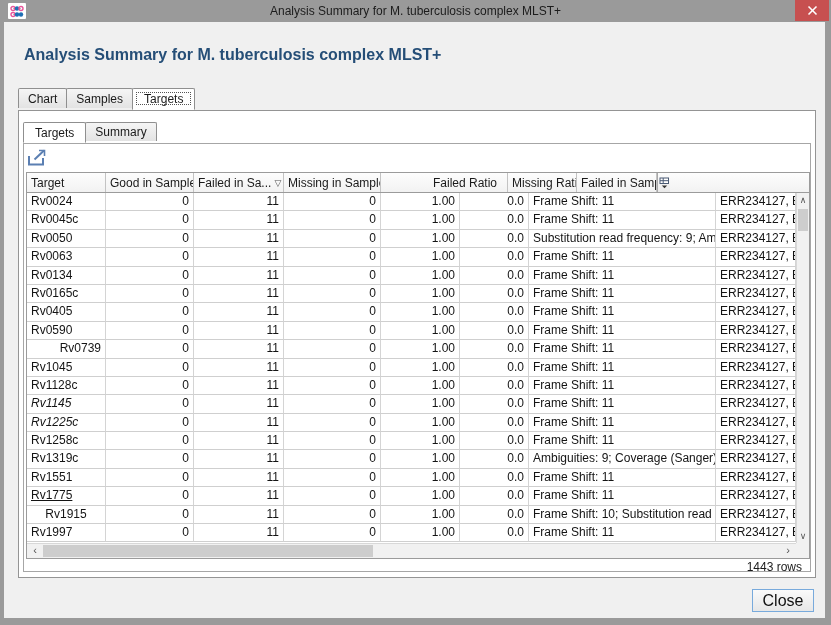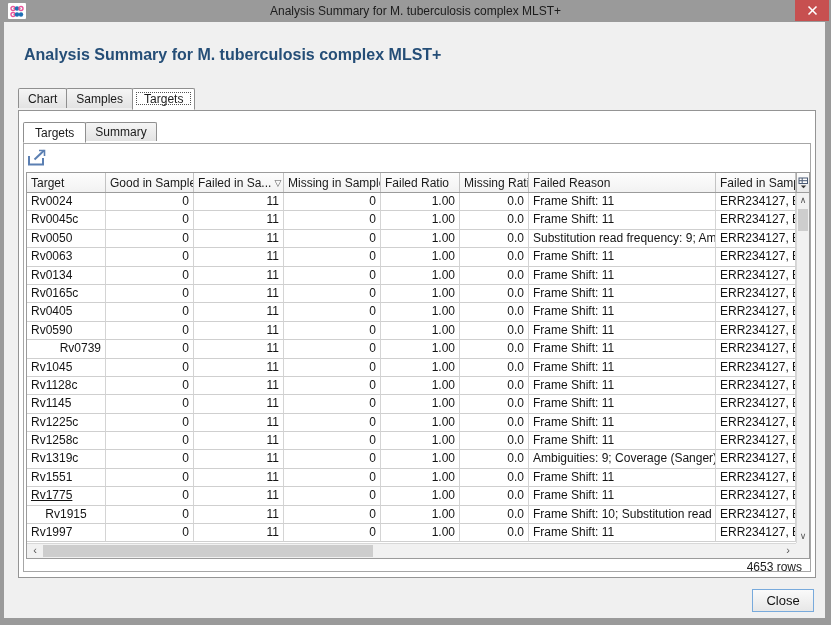--- a/index.html
+++ b/index.html
@@ -59,21 +59,21 @@
   .vthumb { position:absolute; left:1px; width:10px; top:16px; height:22px; background:#cdcdcd; cursor:pointer; }
   .hscroll { position:absolute; left:0; bottom:0; width:769px; height:15px; background:#f1f1f1; border-top:1px solid #d8d8d8; }
   .harrow { position:absolute; top:0; width:14px; height:14px; text-align:center; font-size:11px; line-height:13px; color:#555; cursor:pointer; }
   .harrow.left { left:1px; } .harrow.right { right:1px; }
   .hthumb { position:absolute; left:16px; top:1px; height:12px; width:330px; background:#cdcdcd; cursor:pointer; }
   .corner { position:absolute; right:0; bottom:0; width:13px; height:15px; background:#f1f1f1; }
 
   .status { position:absolute; right:8px; top:416px; font-size:12px; color:#1a1a1a; }
 
   
-  .close-button { position:absolute; left:748px; top:567px; width:62px; height:23px; font-size:13px; color:#111;
+  .close-button { position:absolute; left:748px; top:567px; width:62px; height:23px; font-size:16px; color:#111;
                   background:linear-gradient(#fafafa,#e7e7e7); border:1px solid #78aadc; cursor:pointer; }
 </style>
 </head>
 <body>
 
 <div class="window">
 
   <div class="titlebar">
     <span class="win-icon">
       <svg width="14" height="13" viewBox="0 0 14 13">
@@ -142,28 +142,25 @@
               <div class="th" style="width: 88px;">
                 <span>Good in Samples</span>
               </div>
               <div class="th" style="width: 90px;">
                 <span>Failed in Sa...</span>
                 <span class="sort">▽</span>
               </div>
               <div class="th" style="width: 97px;">
                 <span>Missing in Samples</span>
               </div>
-              <div class="th" style="width: 79px;">
+              <div class="th" style="width: 79px; margin-left: 48px;">
                 <span>Failed Ratio</span>
               </div>
               <div class="th" style="width: 69px;">
                 <span>Missing Ratio</span>
-              </div>
-              <div class="th" style="width: 187px;">
-                <span>Failed Reason</span>
               </div>
               <div class="th" style="width: 80px;">
                 <span>Failed in Sample</span>
               </div>
               <div class="chooser-btn">
                 <svg width="11" height="12" viewBox="0 0 11 12">
                   <rect x="1" y="1" width="8.5" height="5.5" fill="#fff" stroke="#4a5a74" stroke-width="1"></rect>
                   <line x1="1" y1="3.7" x2="9.5" y2="3.7" stroke="#4a5a74" stroke-width="1"></line>
                   <line x1="4.2" y1="1" x2="4.2" y2="6.5" stroke="#4a5a74" stroke-width="1"></line>
                   <path d="M2.8 8.5 L8.2 8.5 L5.5 11.3 Z" fill="#333"></path>
@@ -275,31 +272,31 @@
                 <div class="td" style="width: 79px; text-align: left;">Rv1128c</div>
                 <div class="td" style="width: 88px; text-align: right;">0</div>
                 <div class="td" style="width: 90px; text-align: right;">11</div>
                 <div class="td" style="width: 97px; text-align: right;">0</div>
                 <div class="td" style="width: 79px; text-align: right;">1.00</div>
                 <div class="td" style="width: 69px; text-align: right;">0.0</div>
                 <div class="td" style="width: 187px; text-align: left;">Frame Shift: 11</div>
                 <div class="td" style="width: 80px; text-align: left;">ERR234127, ER.</div>
               </div>
               <div class="tr">
-                <div class="td" style="width: 79px; text-align: left;">Rv1145</div>
-                <div class="td" style="width: 88px; text-align: right;">0</div>
-                <div class="td" style="width: 90px; text-align: right;">11</div>
-                <div class="td" style="width: 97px; text-align: right;">0</div>
-                <div class="td" style="width: 79px; text-align: right;">1.00</div>
-                <div class="td" style="width: 69px; text-align: right;">0.0</div>
-                <div class="td" style="width: 187px; text-align: left;">Frame Shift: 11</div>
-                <div class="td" style="width: 80px; text-align: left;">ERR234127, ER.</div>
-              </div>
-              <div class="tr">
-                <div class="td" style="width: 79px; text-align: left;">Rv1225c</div>
+                <div class="td" style="width: 79px; text-align: left; font-style: italic;">Rv1145</div>
+                <div class="td" style="width: 88px; text-align: right;">0</div>
+                <div class="td" style="width: 90px; text-align: right;">11</div>
+                <div class="td" style="width: 97px; text-align: right;">0</div>
+                <div class="td" style="width: 79px; text-align: right;">1.00</div>
+                <div class="td" style="width: 69px; text-align: right;">0.0</div>
+                <div class="td" style="width: 187px; text-align: left;">Frame Shift: 11</div>
+                <div class="td" style="width: 80px; text-align: left;">ERR234127, ER.</div>
+              </div>
+              <div class="tr">
+                <div class="td" style="width: 79px; text-align: left; font-style: italic;">Rv1225c</div>
                 <div class="td" style="width: 88px; text-align: right;">0</div>
                 <div class="td" style="width: 90px; text-align: right;">11</div>
                 <div class="td" style="width: 97px; text-align: right;">0</div>
                 <div class="td" style="width: 79px; text-align: right;">1.00</div>
                 <div class="td" style="width: 69px; text-align: right;">0.0</div>
                 <div class="td" style="width: 187px; text-align: left;">Frame Shift: 11</div>
                 <div class="td" style="width: 80px; text-align: left;">ERR234127, ER.</div>
               </div>
               <div class="tr">
                 <div class="td" style="width: 79px; text-align: left;">Rv1258c</div>
@@ -370,19 +367,19 @@
           </div>
 
           <div class="hscroll">
             <div class="harrow left">‹</div>
             <div class="hthumb"></div>
             <div class="harrow right">›</div>
           </div>
           <div class="corner"></div>
         </div>
 
-        <div class="status">4653 rows</div>
+        <div class="status">1443 rows</div>
       </div>
     </div>
 
     <button class="close-button">Close</button>
   </div>
 </div>
 
 </body></html>

